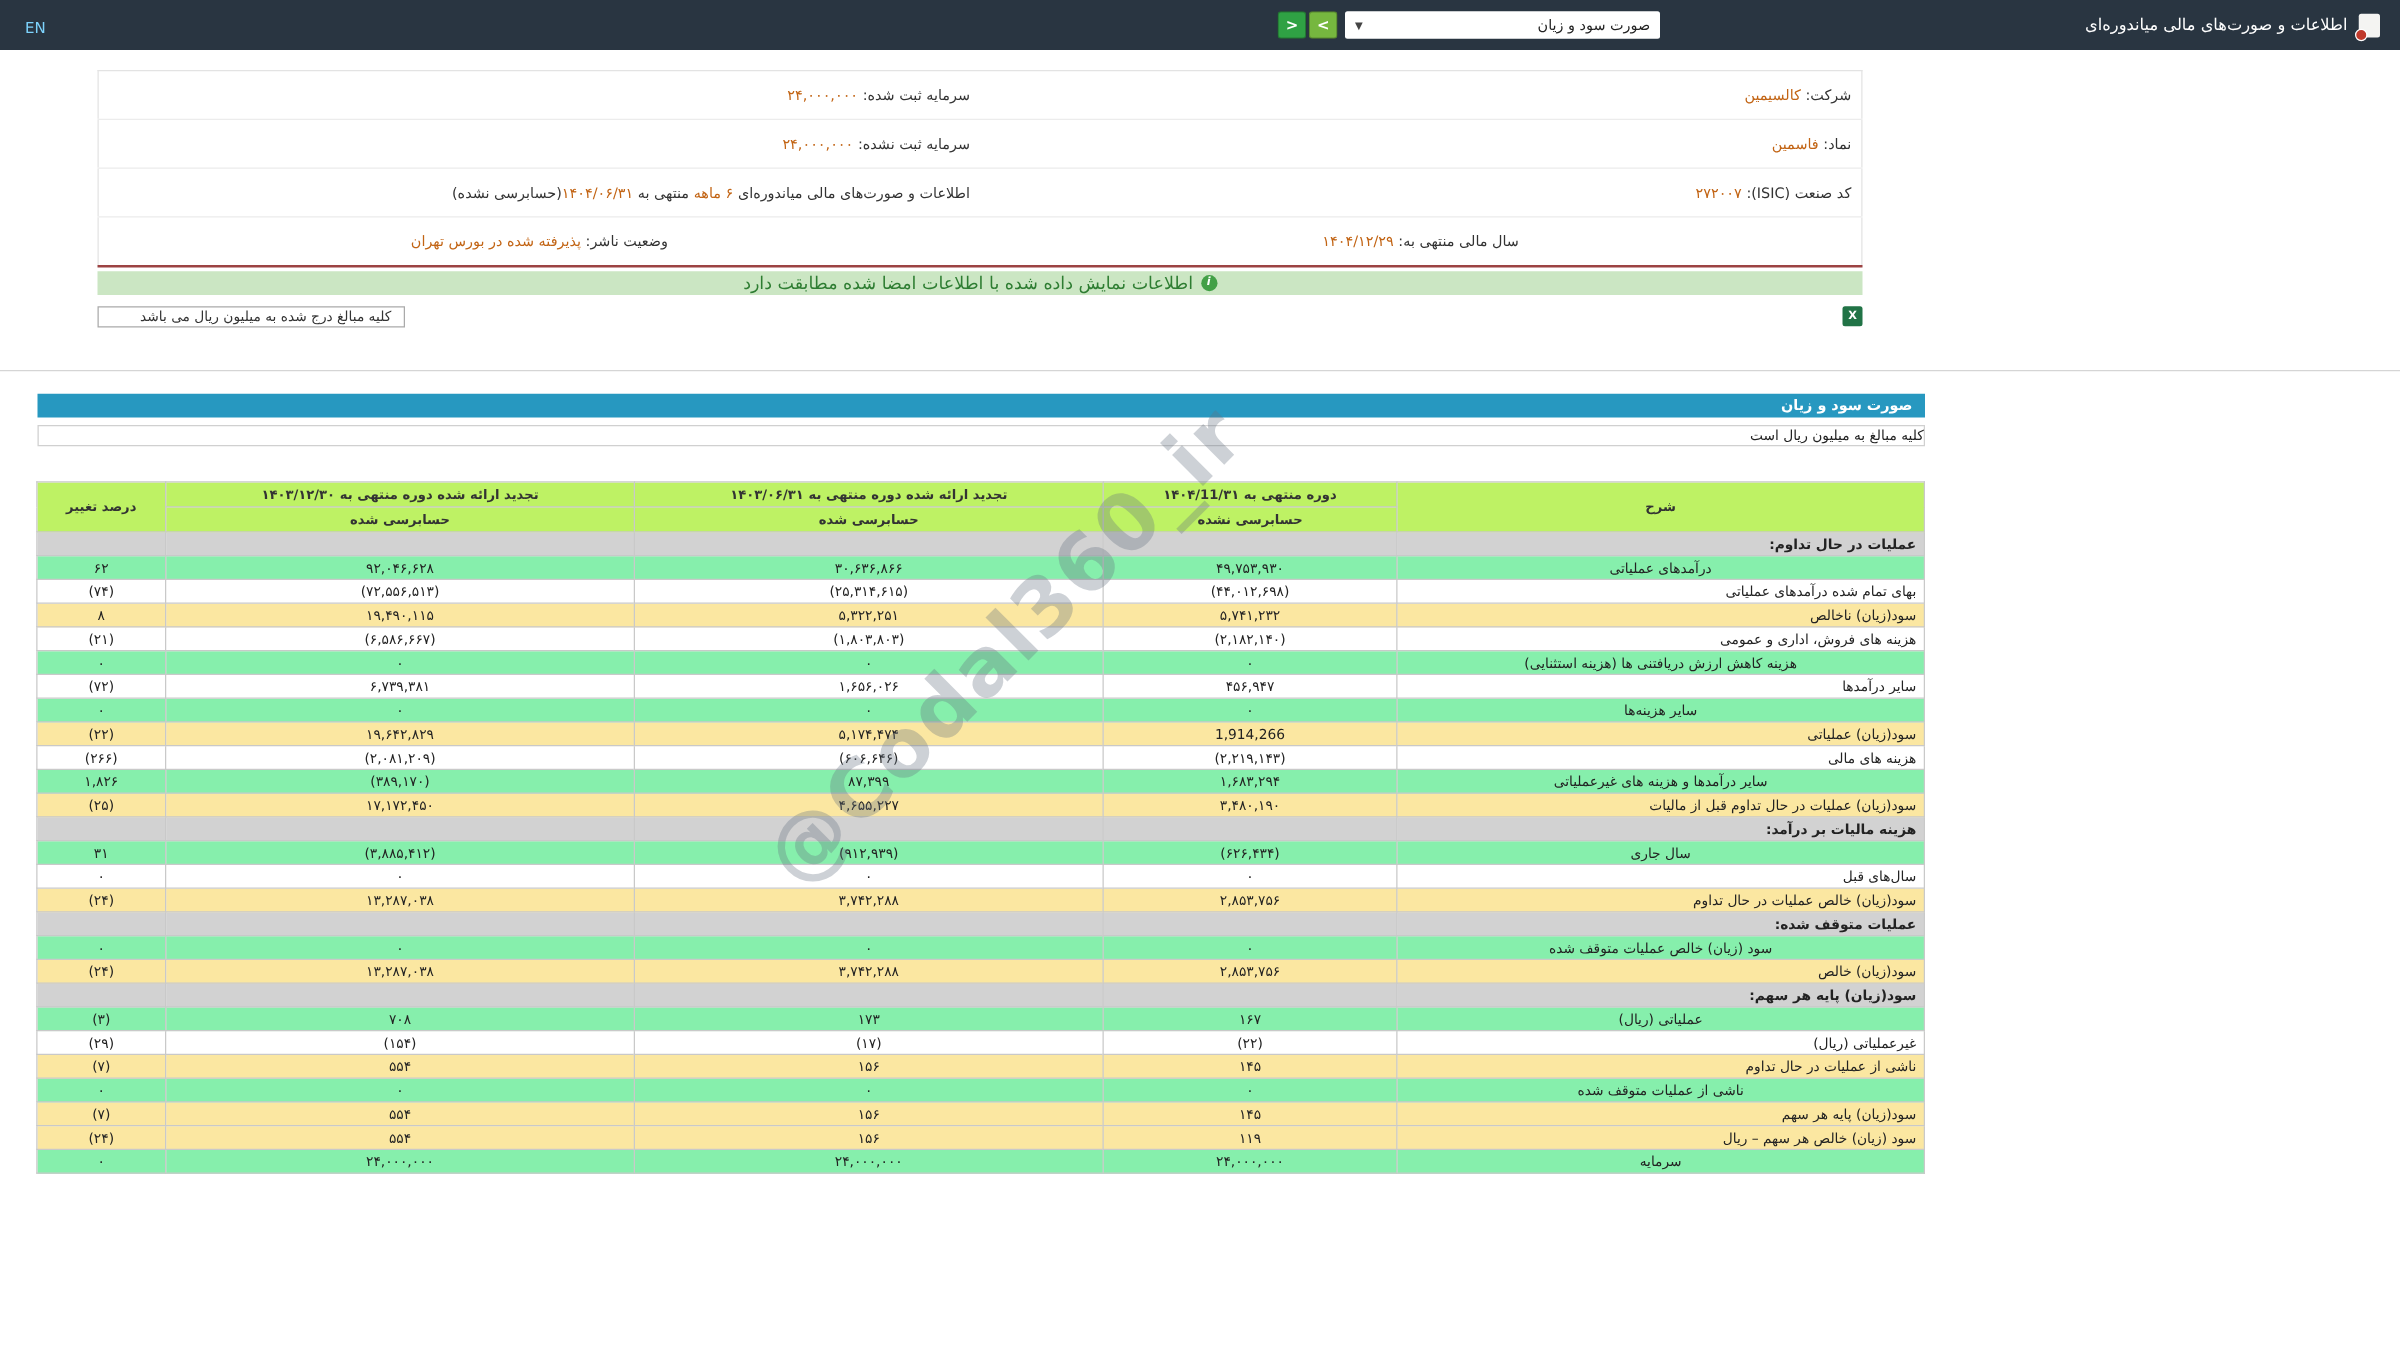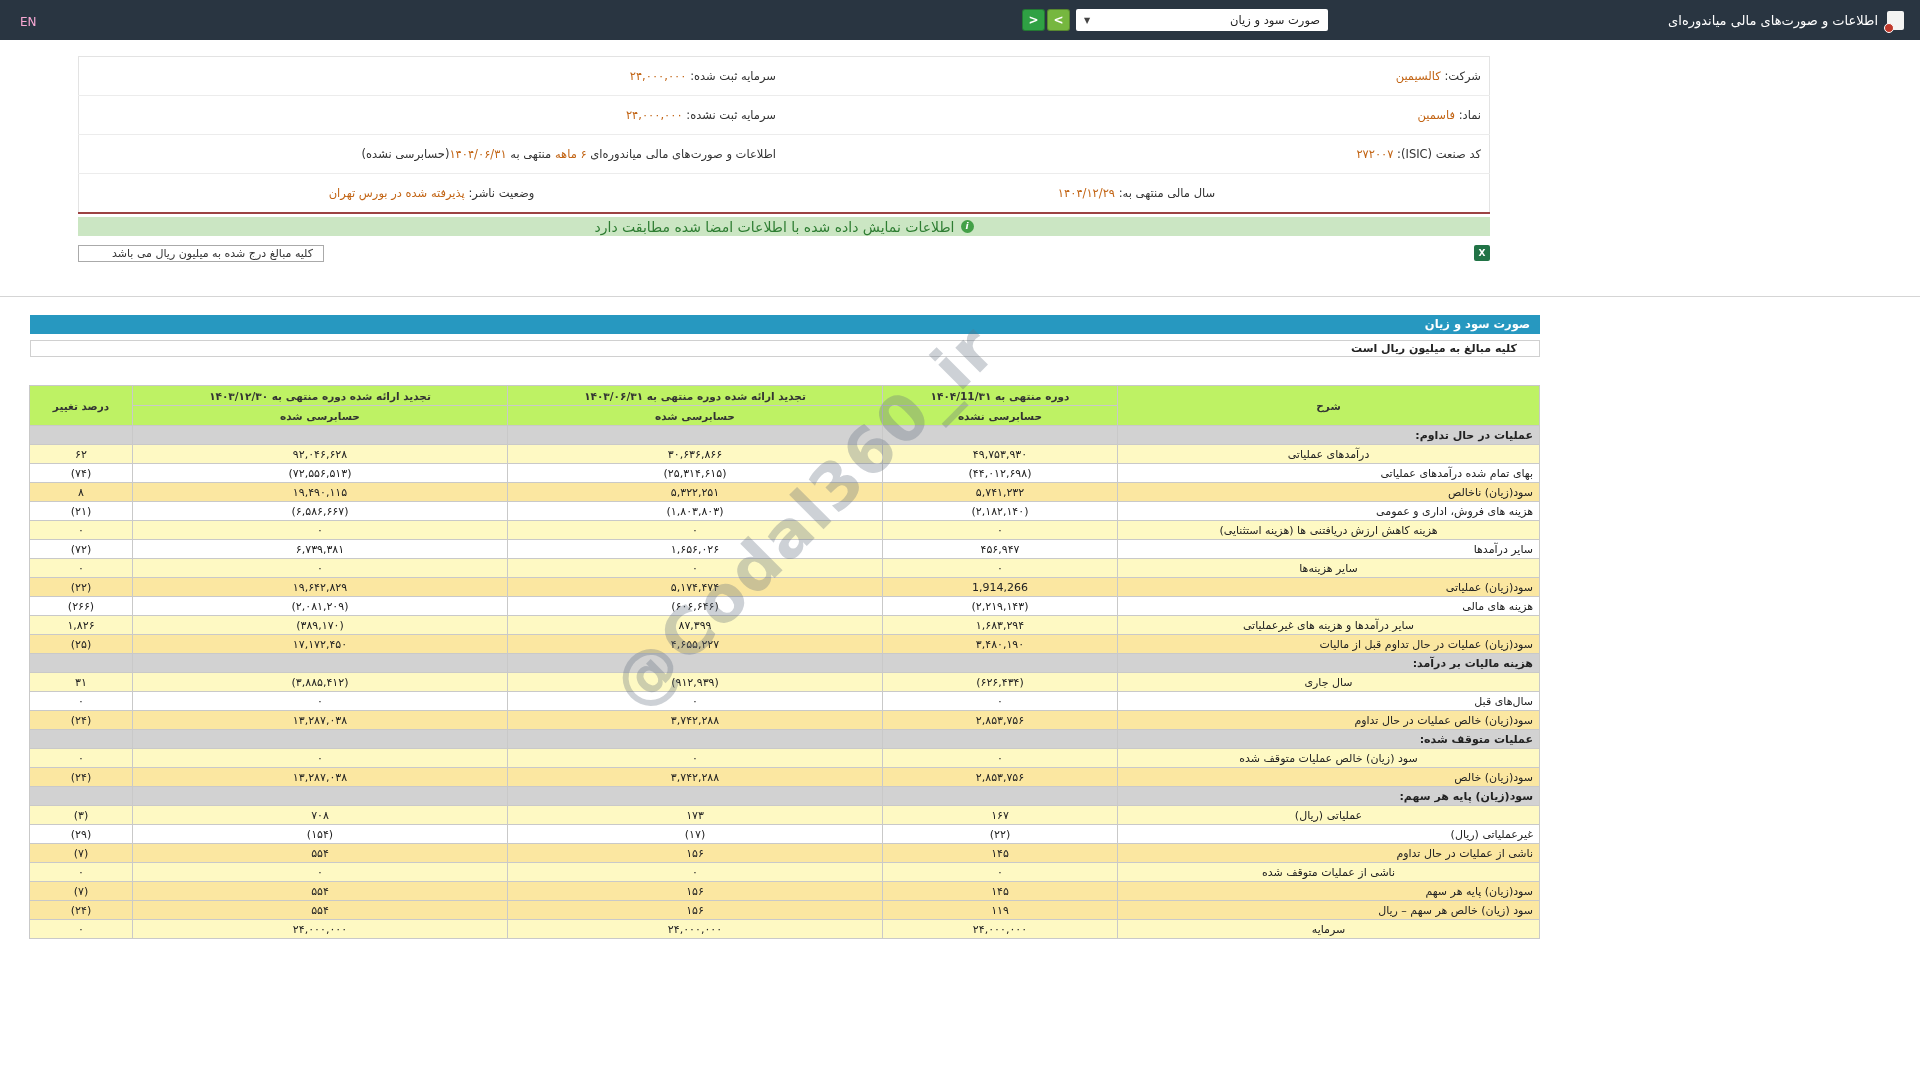--- a/index.html
+++ b/index.html
@@ -11,21 +11,21 @@
   .topbar-right { display:flex; align-items:center; }
   .app-icon { width:17px; height:19px; background:#f4f4f2; border-radius:2px; position:relative; margin-left:9px; display:inline-block; }
   .app-icon::after { content:""; position:absolute; left:-3px; bottom:-3px; width:8px; height:8px; border-radius:50%; background:#c0392b; border:1px solid #fff; }
   .topbar-title { color:#ffffff; font-size:13px; }
   .report-select { background:#ffffff; width:252px; height:22px; border-radius:2px; font-size:11.5px; color:#222; display:flex; align-items:center; justify-content:space-between; padding:0 8px; margin-right:340px; cursor:pointer; }
   .caret { font-size:8px; color:#444; }
   .nav-group { display:flex; align-items:center; margin-right:4px; }
   .nav-btn { width:23px; height:22px; margin-right:2px; border-radius:3px; color:#fff; font-weight:bold; font-size:12px; line-height:20px; text-align:center; cursor:pointer; direction:ltr; border:1px solid rgba(0,0,0,0.25); }
   .nav-btn.prev { background:#76b73f; }
   .nav-btn.next { background:#2fa144; }
-  .lang { color:#f9a8d4; font-size:12px; cursor:pointer; }
+  .lang { color:#7dd3fc; font-size:12px; cursor:pointer; }
 
   
   .content { width:1510px; margin-right:380px; margin-left:30px; }
   .info-wrap { margin:16px 50px 0 48px; }
 
   
   .info-table { width:100%; border-collapse:collapse; border:1px solid #e3e3e3; border-bottom:2px solid #9c4343; }
   .info-table td { height:37px; font-size:11.5px; padding:12px 8px; border-bottom:1px solid #ececec; vertical-align:middle; }
   .info-table tr:last-child td { border-bottom:none;text-align:center; }
   .info-table td.half { width:50%; }
@@ -39,36 +39,36 @@
 
   
   .tools-row { margin-top:8px; display:flex; justify-content:space-between; align-items:center; height:18px; }
   .excel-icon { width:16px; height:16px; background:#217346; border-radius:2px; color:#fff; font-size:9px; font-weight:bold; line-height:16px; text-align:center; cursor:pointer; }
   .amounts-box { border:1px solid #aaaaaa; font-size:11px; color:#333; padding:1px 10px; min-width:246px; }
 
   .divider { margin-top:34px; width:100%; border-top:1px solid #d5d5d5; }
 
   
   .stmt-title { margin-top:18px; height:19px; background:#2798c0; color:#fff; font-size:11.5px; font-weight:bold; line-height:19px; padding:0 10px; }
-  .stmt-subtitle { margin-top:6px; border:1px solid #d0d0d0; font-size:11px; font-weight:bold; color:#222; padding:1px 22px; height:17px; line-height:13px; }
+  .stmt-subtitle { margin-top:6px; border:1px solid #d0d0d0; font-size:11px; font-weight:normal; color:#222; padding:1px 0; height:17px; line-height:13px; }
 
   .table-wrap { position:relative; margin-top:28px; }
   .data-table { width:100%; border-collapse:collapse; table-layout:fixed; font-size:11px; }
   .data-table th { background:#bef264; border:1px solid #c9c9c9; color:#333; font-weight:bold; font-size:10.5px; height:20px; padding:0 4px; }
   .data-table td { border:1px solid #c9c9c9; height:19px; padding:0 6px; color:#222; }
   .col-desc  { width:422px; }
   .col-v1    { width:235px; }
   .col-v2    { width:375px; }
   .col-v3    { width:375px; }
   .col-chg   { width:103px; }
   .cell-desc { text-align:right; }
   .cell-num  { text-align:center; direction:ltr; }
   .neg { color:#c00000; }
   .row-white td   { background:#ffffff; }
-  .row-blue td    { background:#fef9c3;text-align:center; }
+  .row-blue td    { background:#86efac;text-align:center; }
   .row-yellow td  { background:#fbe7a1; }
   .row-section td { background:#d2d2d2; }
   .row-section td.cell-desc { font-weight:bold; color:#222; }
 
   .watermark { position:absolute; left:520px; top:95px; transform:rotate(-45deg); direction:ltr; font-size:64px; font-weight:bold; letter-spacing:2px; color:rgba(100,112,128,0.32); pointer-events:none; z-index:5; white-space:nowrap; }
 </style>
 </head>
 <body>
 
 <header class="topbar">

